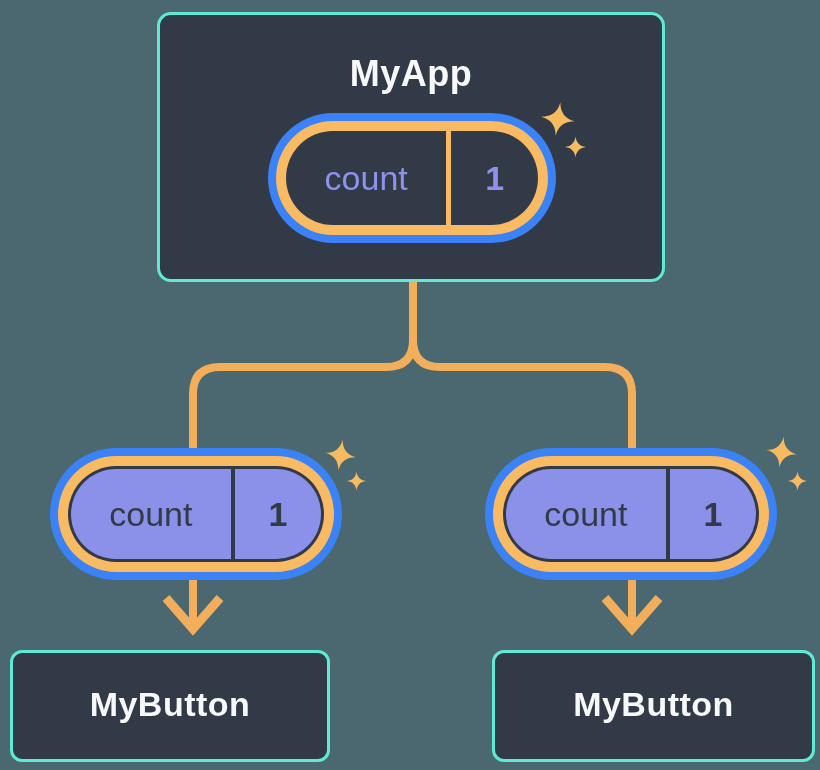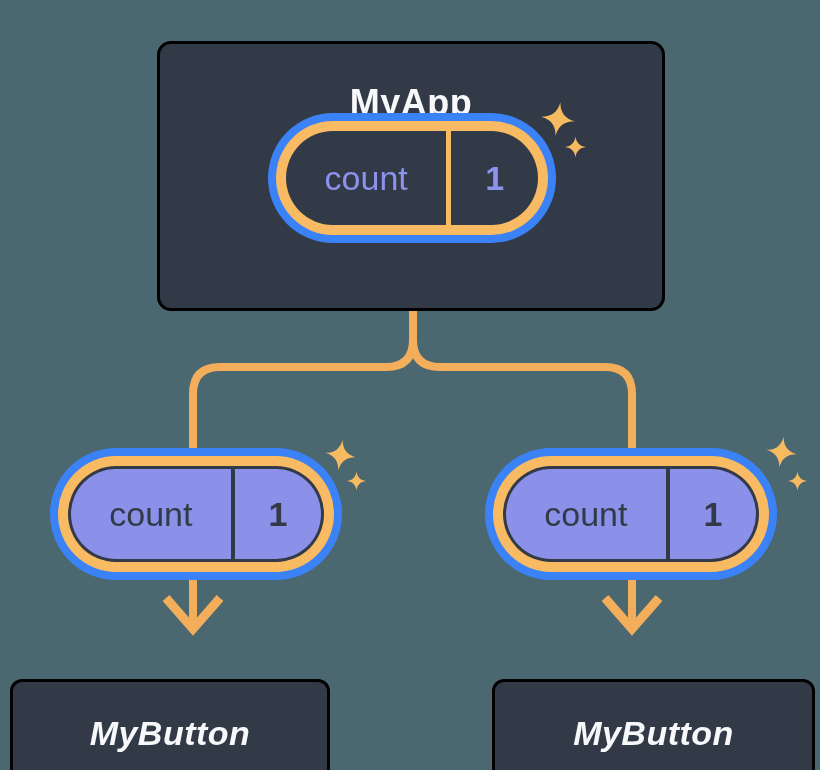--- a/index.html
+++ b/index.html
@@ -22,43 +22,41 @@
   svg.connectors path.line {
     fill: none; stroke: #F3AE5C; stroke-width: 8;
   }
   svg.connectors path.arrow {
     fill: none; stroke: #F3AE5C; stroke-width: 9;
     stroke-linejoin: miter; stroke-linecap: butt;
   }
   .card {
     position: absolute;
     background: #333A47;
-    border: 3px solid #000000;
+    border: 3px solid #5eead4;
     border-radius: 14px;
     box-sizing: border-box;
     z-index: 2;
-    margin-top: 29px;
   }
   .card.root { left: 157px; top: 12px; width: 508px; height: 270px; }
   .card.leaf-left  { left: 10px;  top: 650px; width: 320px; height: 112px; border-radius: 12px; }
   .card.leaf-right { left: 492px; top: 650px; width: 323px; height: 112px; border-radius: 12px; }
   .card-title {
     color: #F7F8FA;
     font-size: 36px;
     font-weight: 700;
     text-align: center;
     letter-spacing: 0.5px;
   }
   .card.root .card-title { margin-top: 38px; }
   .card.leaf-left .card-title, .card.leaf-right .card-title {
     position: absolute; left: 0; right: 0; top: 50%;
     transform: translateY(-54%);
     margin: 0;
     font-size: 34px;
-    font-style: italic;
   }
   
   .pill {
     position: absolute;
     background: #3b82f6;
     border-radius: 999px;
     padding: 8px;
     box-sizing: border-box;
     z-index: 3;
   }

